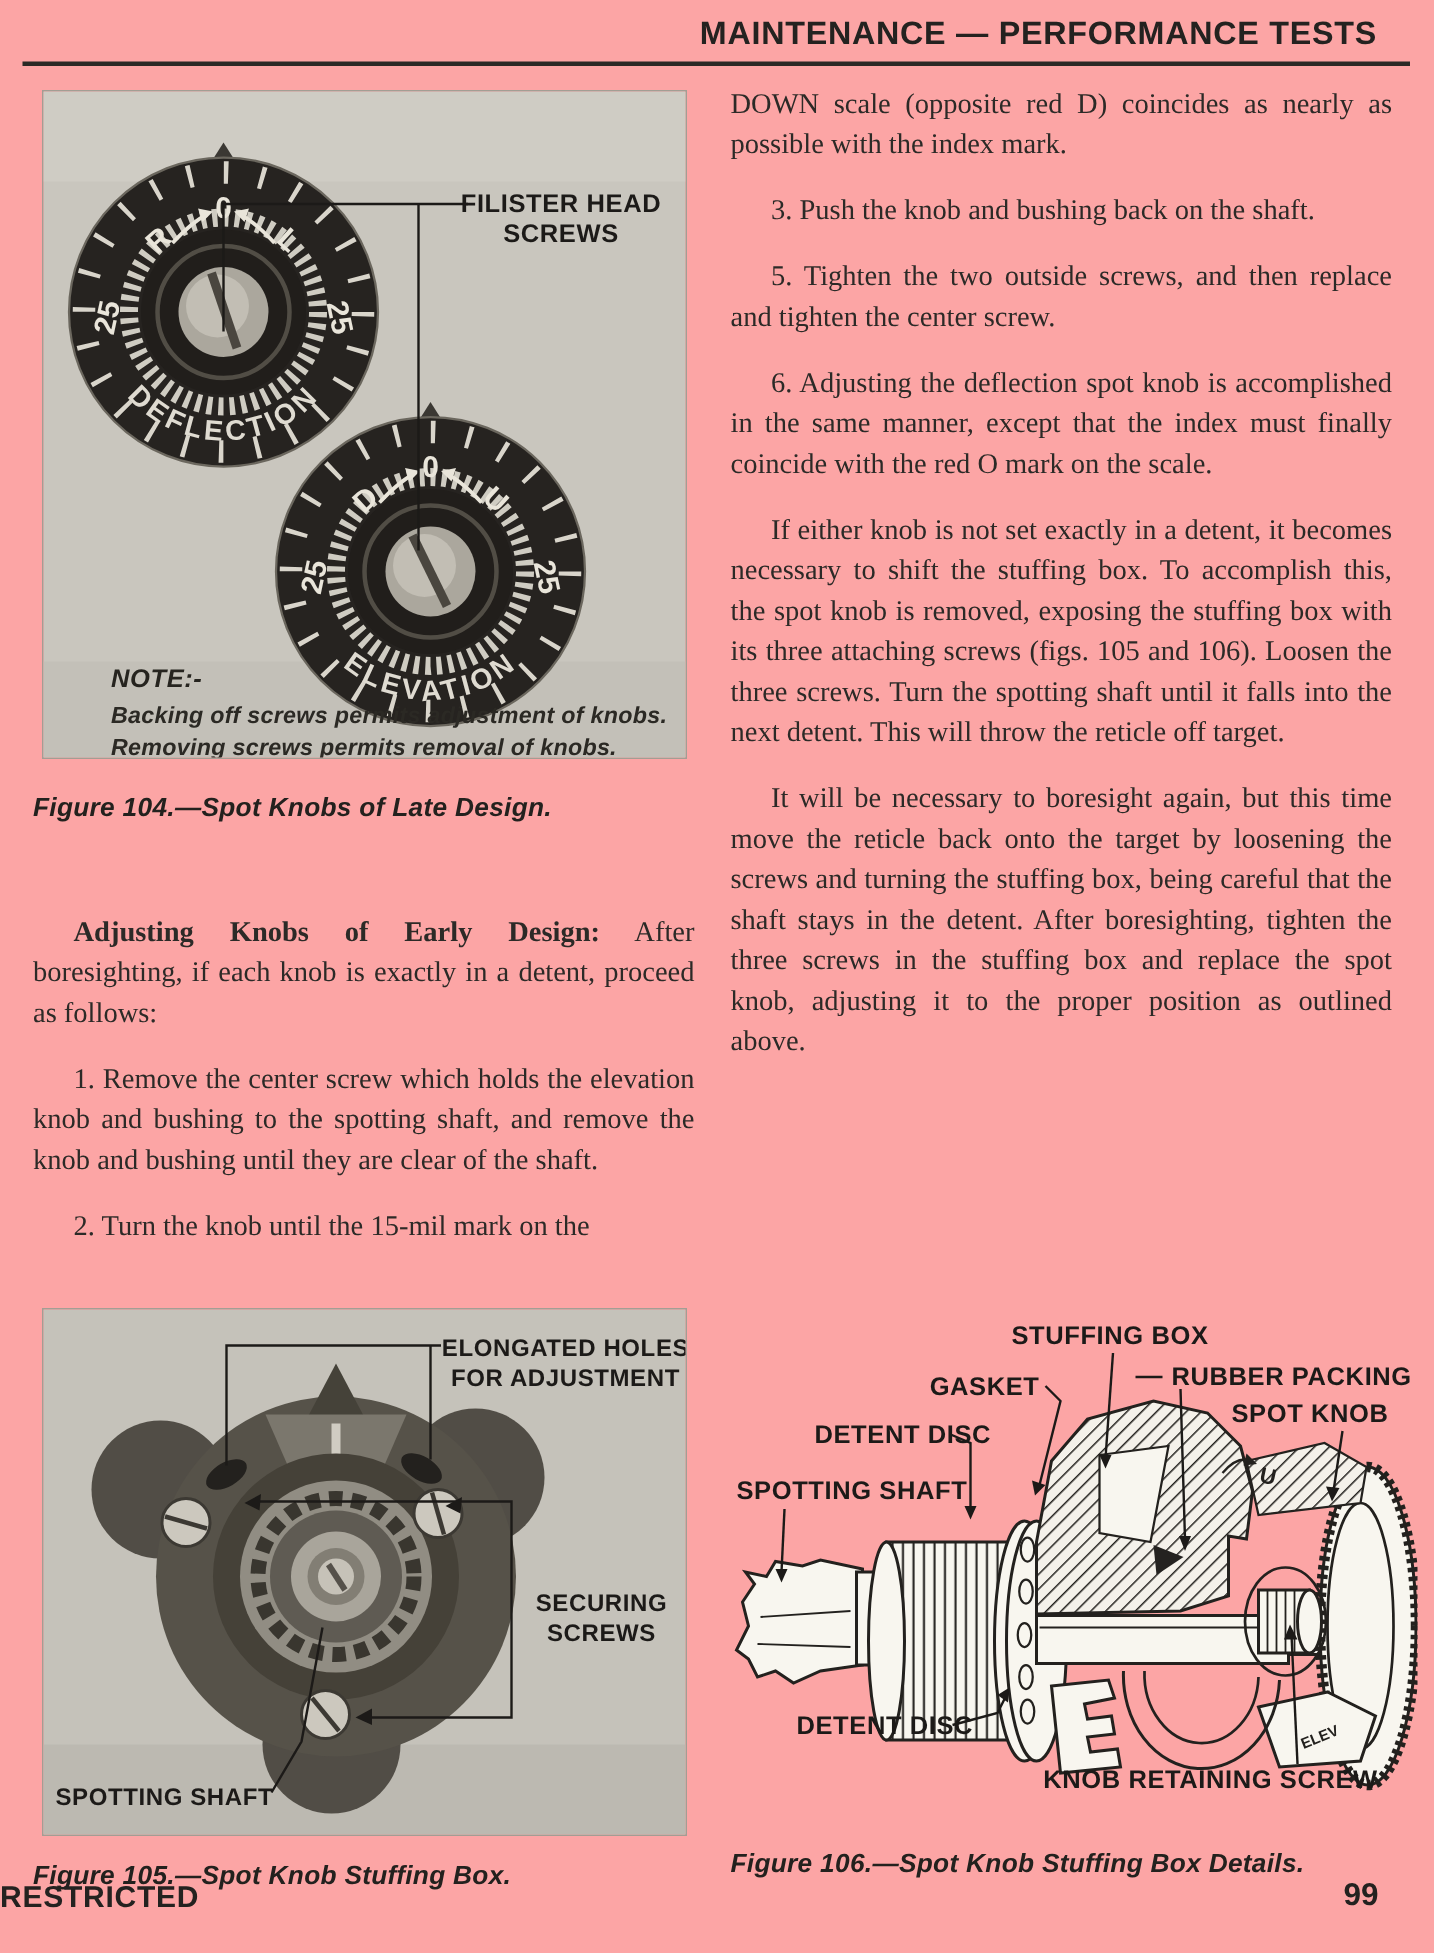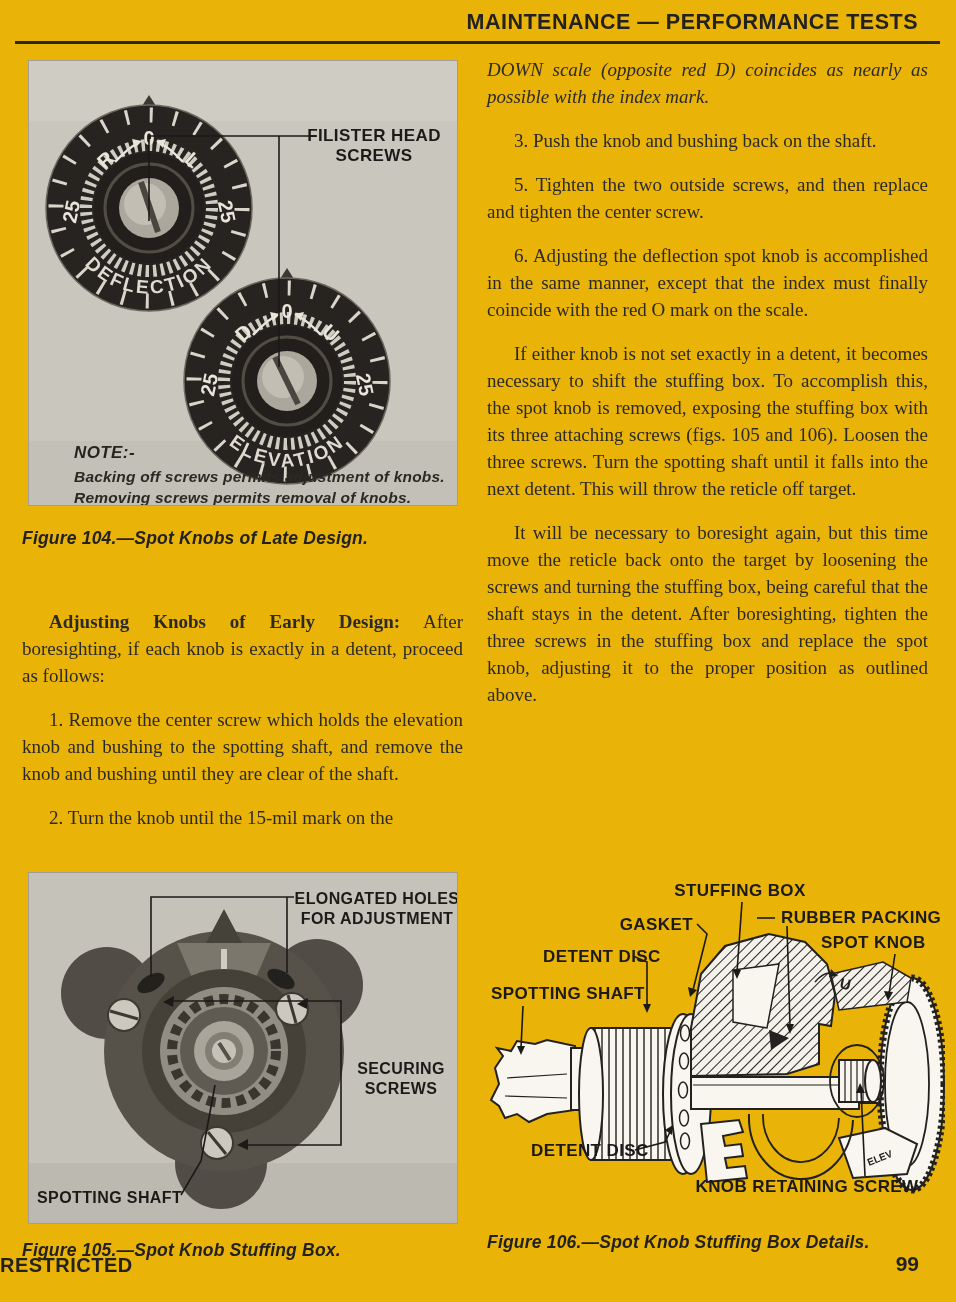--- a/index.html
+++ b/index.html
@@ -1,34 +1,34 @@
 <!DOCTYPE html>
 <html><head>
 <meta charset="utf-8">
 <style>
   html,body{margin:0;padding:0;background:#d8d5ce;}
   .page{
     position:relative;width:956px;height:1302px;margin:0 auto;
-    background:#eab308;overflow:hidden;
+    background:#fca5a5;overflow:hidden;
     font-family:"Liberation Serif",serif;color:#2c2a27;
   }
   .header{
     position:absolute;top:10px;left:0;right:38px;text-align:right;
     font-family:"Liberation Sans",sans-serif;font-weight:700;
     font-size:21.5px;letter-spacing:.5px;color:#242220;
   }
   .ruleline{position:absolute;top:41px;left:15px;width:925px;height:3px;background:#2b2926;}
   .col{position:absolute;width:441px;}
   .col-left{left:22px;top:60px;}
   .col-right{left:487px;top:56px;}
   .col p{
     font-size:19px;line-height:27px;text-align:justify;
     margin:0 0 17px 0;text-indent:27px;color:#2c2a27;
   }
-  .col p.noindent{text-indent:0;font-style:italic;}
+  .col p.noindent{text-indent:0;}
   .col b{font-weight:700;}
   .figblock{position:absolute;}
   .fig104{left:22px;top:60px;width:441px;}
   .fig105{left:22px;top:872px;width:441px;}
   .fig106{left:487px;top:878px;width:458px;}
   .photo{display:block;margin:0 auto;border:1px solid #a29e94;}
   .lineart{display:block;margin:0 auto;}
   .caption{
     margin-top:16px;text-align:left;
     font-family:"Liberation Sans",sans-serif;font-style:italic;font-weight:700;

